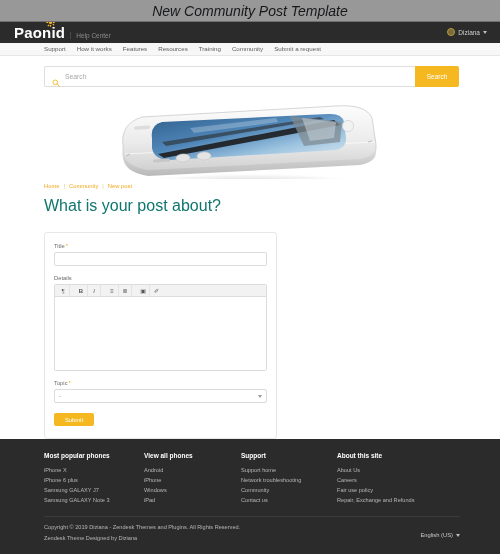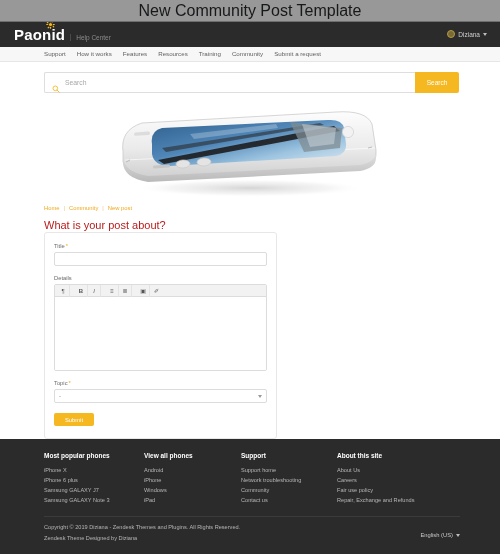--- a/index.html
+++ b/index.html
@@ -11,21 +11,22 @@
   }
   body { position: relative; }
 
   
   .titlebar {
     height: 22px;
     background: #989898;
     border-bottom: 1px solid #6f6f6f;
     display: flex; align-items: center; justify-content: center;
     color: #17181a;
-    font-size: 16px;
+    font-size: 14px;
+    font-style: italic;
   }
 
   
   .page {
     height: 532px;
     overflow: hidden;
     background: #ffffff;
     display: flex; flex-direction: column;
   }
 
@@ -141,24 +142,24 @@
     padding: 4px 0 4px 44px;
     display: flex; align-items: center; gap: 4px;
     font-size: 5.8px;
   }
   .breadcrumb a { color: #f0a81e; text-decoration: none; }
   .breadcrumb .sep { color: #f0c87a; }
 
   
   .main { padding: 4px 44px 0 44px; flex: 1; }
   .page-title {
-    font-size: 11px;
-    color: #b91c1c;
+    font-size: 16px;
+    color: #0f766e;
     font-weight: normal;
-    margin-bottom: 1px;
+    margin-bottom: 17px;
   }
 
   .form-card {
     border: 1px solid #e7e7e7;
     border-radius: 3px;
     background: #fff;
     padding: 10px 9px 12px 9px;
     width: 233px;
   }
   .field-label {

